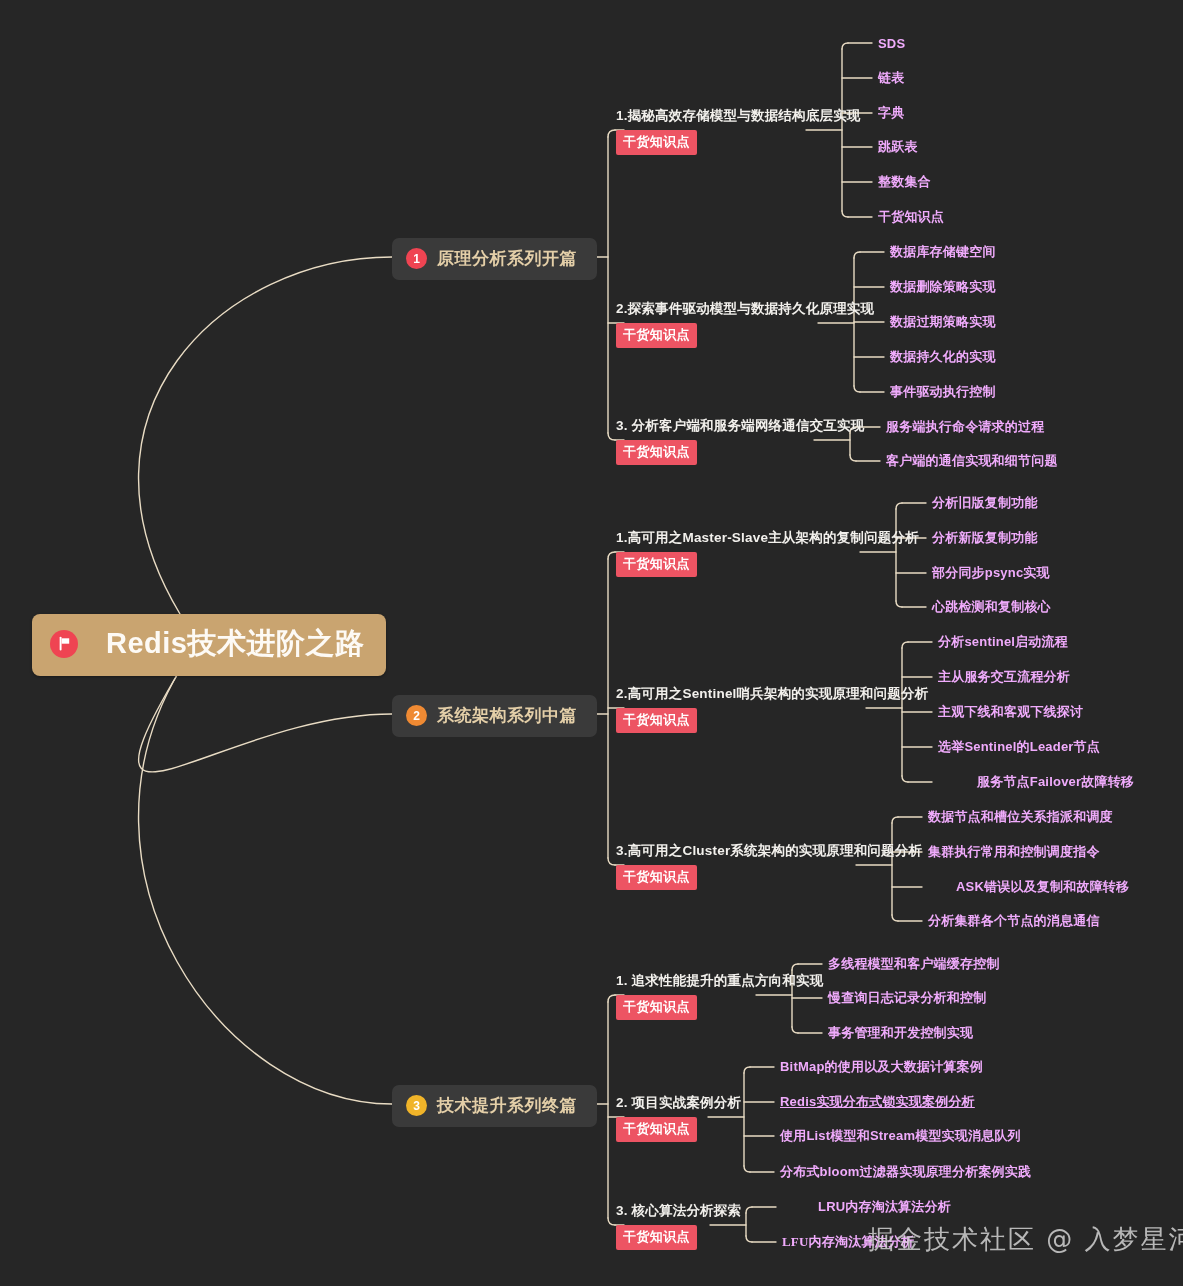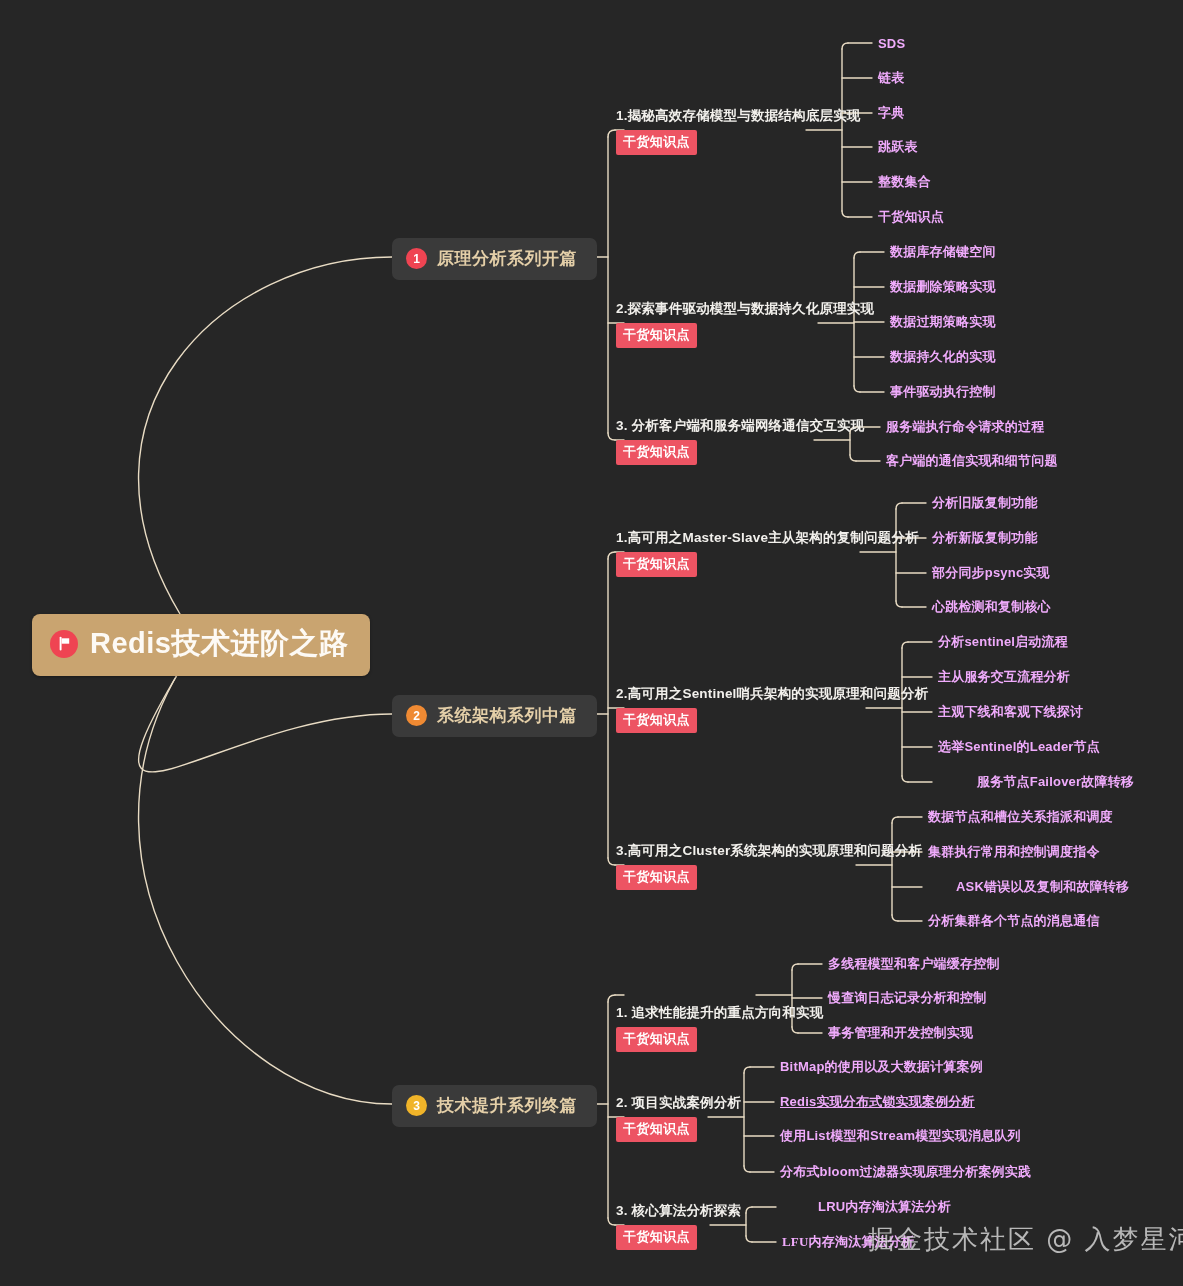--- a/index.html
+++ b/index.html
@@ -8,21 +8,21 @@
     background:#262626;
     font-family:"Liberation Sans","DejaVu Sans",sans-serif;
     overflow:hidden;
   }
   #stage { position:relative; width:1183px; height:1286px; background:#262626; }
   #wires { position:absolute; inset:0; width:1183px; height:1286px; pointer-events:none; }
 
   
   .root-node {
     position:absolute;
-    display:flex; align-items:center; gap:12px;
+    display:flex; align-items:center; gap:28px;
     background:#c9a470;
     border-radius:8px;
     padding:14px 22px 16px 18px;
     box-shadow:0 1px 3px rgba(0,0,0,.35);
   }
   .root-label {
     font-size:29px; font-weight:700; color:#fdfaf5;
     letter-spacing:.5px; line-height:1.1; white-space:nowrap;
   }
   .flag-badge {
@@ -247,21 +247,21 @@
         <div><span class="l3-badge">干货知识点</span></div>
       </div>
       <div class="leaf" style="left: 928px; top: 817px;">数据节点和槽位关系指派和调度</div>
       <div class="leaf" style="left: 928px; top: 852px;">集群执行常用和控制调度指令</div>
       <div class="leaf" style="left: 956px; top: 887px;">ASK错误以及复制和故障转移</div>
       <div class="leaf" style="left: 928px; top: 921px;">分析集群各个节点的消息通信</div>
       <div class="l2-node" style="left: 392px; top: 1085px;">
         <span class="l2-num" style="background: rgb(240, 180, 41);">3</span>
         <span class="l2-label">技术提升系列终篇</span>
       </div>
-      <div class="l3-node" style="left: 616px; top: 973px; margin-top: 32px;">
+      <div class="l3-node" style="left: 616px; top: 973px;">
         <div class="l3-title">1. 追求性能提升的重点方向和实现</div>
         <div><span class="l3-badge">干货知识点</span></div>
       </div>
       <div class="leaf" style="left: 828px; top: 964px;">多线程模型和客户端缓存控制</div>
       <div class="leaf" style="left: 828px; top: 998px;">慢查询日志记录分析和控制</div>
       <div class="leaf" style="left: 828px; top: 1033px;">事务管理和开发控制实现</div>
       <div class="l3-node" style="left: 616px; top: 1095px;">
         <div class="l3-title">2. 项目实战案例分析</div>
         <div><span class="l3-badge">干货知识点</span></div>
       </div>

